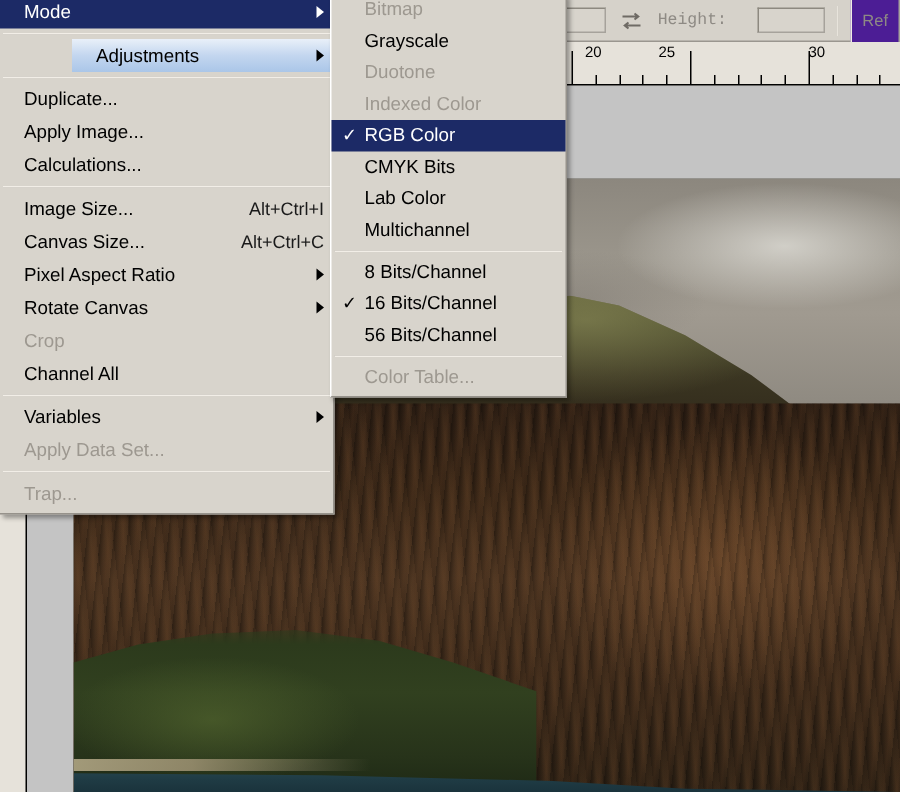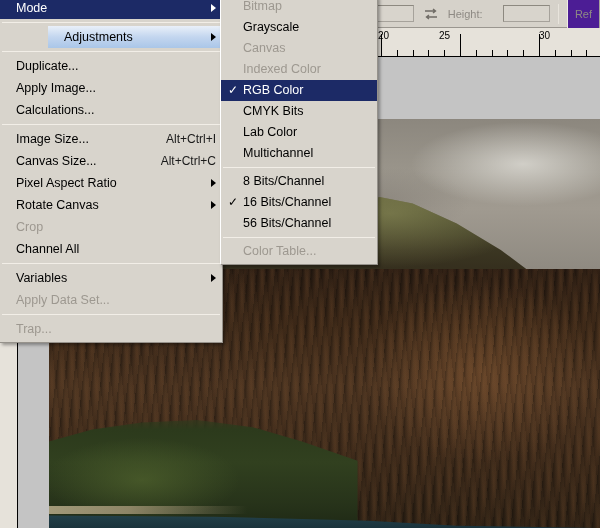--- a/index.html
+++ b/index.html
@@ -17,21 +17,21 @@
     position: absolute; left: 0; top: 0; width: 600px; height: 528px;
     background: #c2c2c2;
   }
   .options-bar {
     position: absolute; left: 0; top: 0; width: 600px; height: 28px;
     background: #d6d2ca;
     border-bottom: 1px solid #9a968f;
     display: flex; align-items: center;
   }
   .ob-label {
-    font-size: 11px; color: #8e8a84; margin-right: 20px; white-space: nowrap;
+    font-size: 11px; color: #8e8a84; margin-right: 20px; white-space: nowrap; font-family: Liberation Mono, monospace;
   }
   .ob-field {
     width: 54px; height: 17px; background: #d8d4cc;
     border: 1px solid #a6a29b;
     border-top-color: #8d8980; border-left-color: #8d8980;
   }
   .ob-swap {
     width: 18px; height: 18px; margin: 0 8px; position: relative;
   }
   .ob-sep {
@@ -219,21 +219,21 @@
           <div class="ruler-tick" style="left: 460px; height: 22px;"></div>
           <div class="ruler-tick" style="left: 476px; height: 6px;"></div>
           <div class="ruler-tick" style="left: 492px; height: 6px;"></div>
           <div class="ruler-tick" style="left: 507px; height: 6px;"></div>
           <div class="ruler-tick" style="left: 523px; height: 6px;"></div>
           <div class="ruler-tick" style="left: 539px; height: 22px;"></div>
           <div class="ruler-tick" style="left: 555px; height: 6px;"></div>
           <div class="ruler-tick" style="left: 571px; height: 6px;"></div>
           <div class="ruler-tick" style="left: 586px; height: 6px;"></div>
         </div>
-      <div class="ruler-num" style="left:378px">20</div>
+      <div class="ruler-num" style="left:390px">20</div>
       <div class="ruler-num" style="left:439px">25</div>
       <div class="ruler-num" style="left:539px">30</div>
     </div>
 
     <div class="ruler-v"></div>
 
     <div class="canvas-area"></div>
 
     <div class="photo">
       <div class="photo-sky"></div>
@@ -303,21 +303,21 @@
     </div>
 
   <div class="menu" id="menu-mode">
       <div class="mi disabled">
         <span class="lbl">Bitmap</span>
       </div>
       <div class="mi">
         <span class="lbl">Grayscale</span>
       </div>
       <div class="mi disabled">
-        <span class="lbl">Canvas</span>
+        <span class="lbl">Duotone</span>
       </div>
       <div class="mi disabled">
         <span class="lbl">Indexed Color</span>
       </div>
       <div class="mi sel-dark">
         <span class="check">✓</span>
         <span class="lbl">RGB Color</span>
       </div>
       <div class="mi">
         <span class="lbl">CMYK Bits</span>

